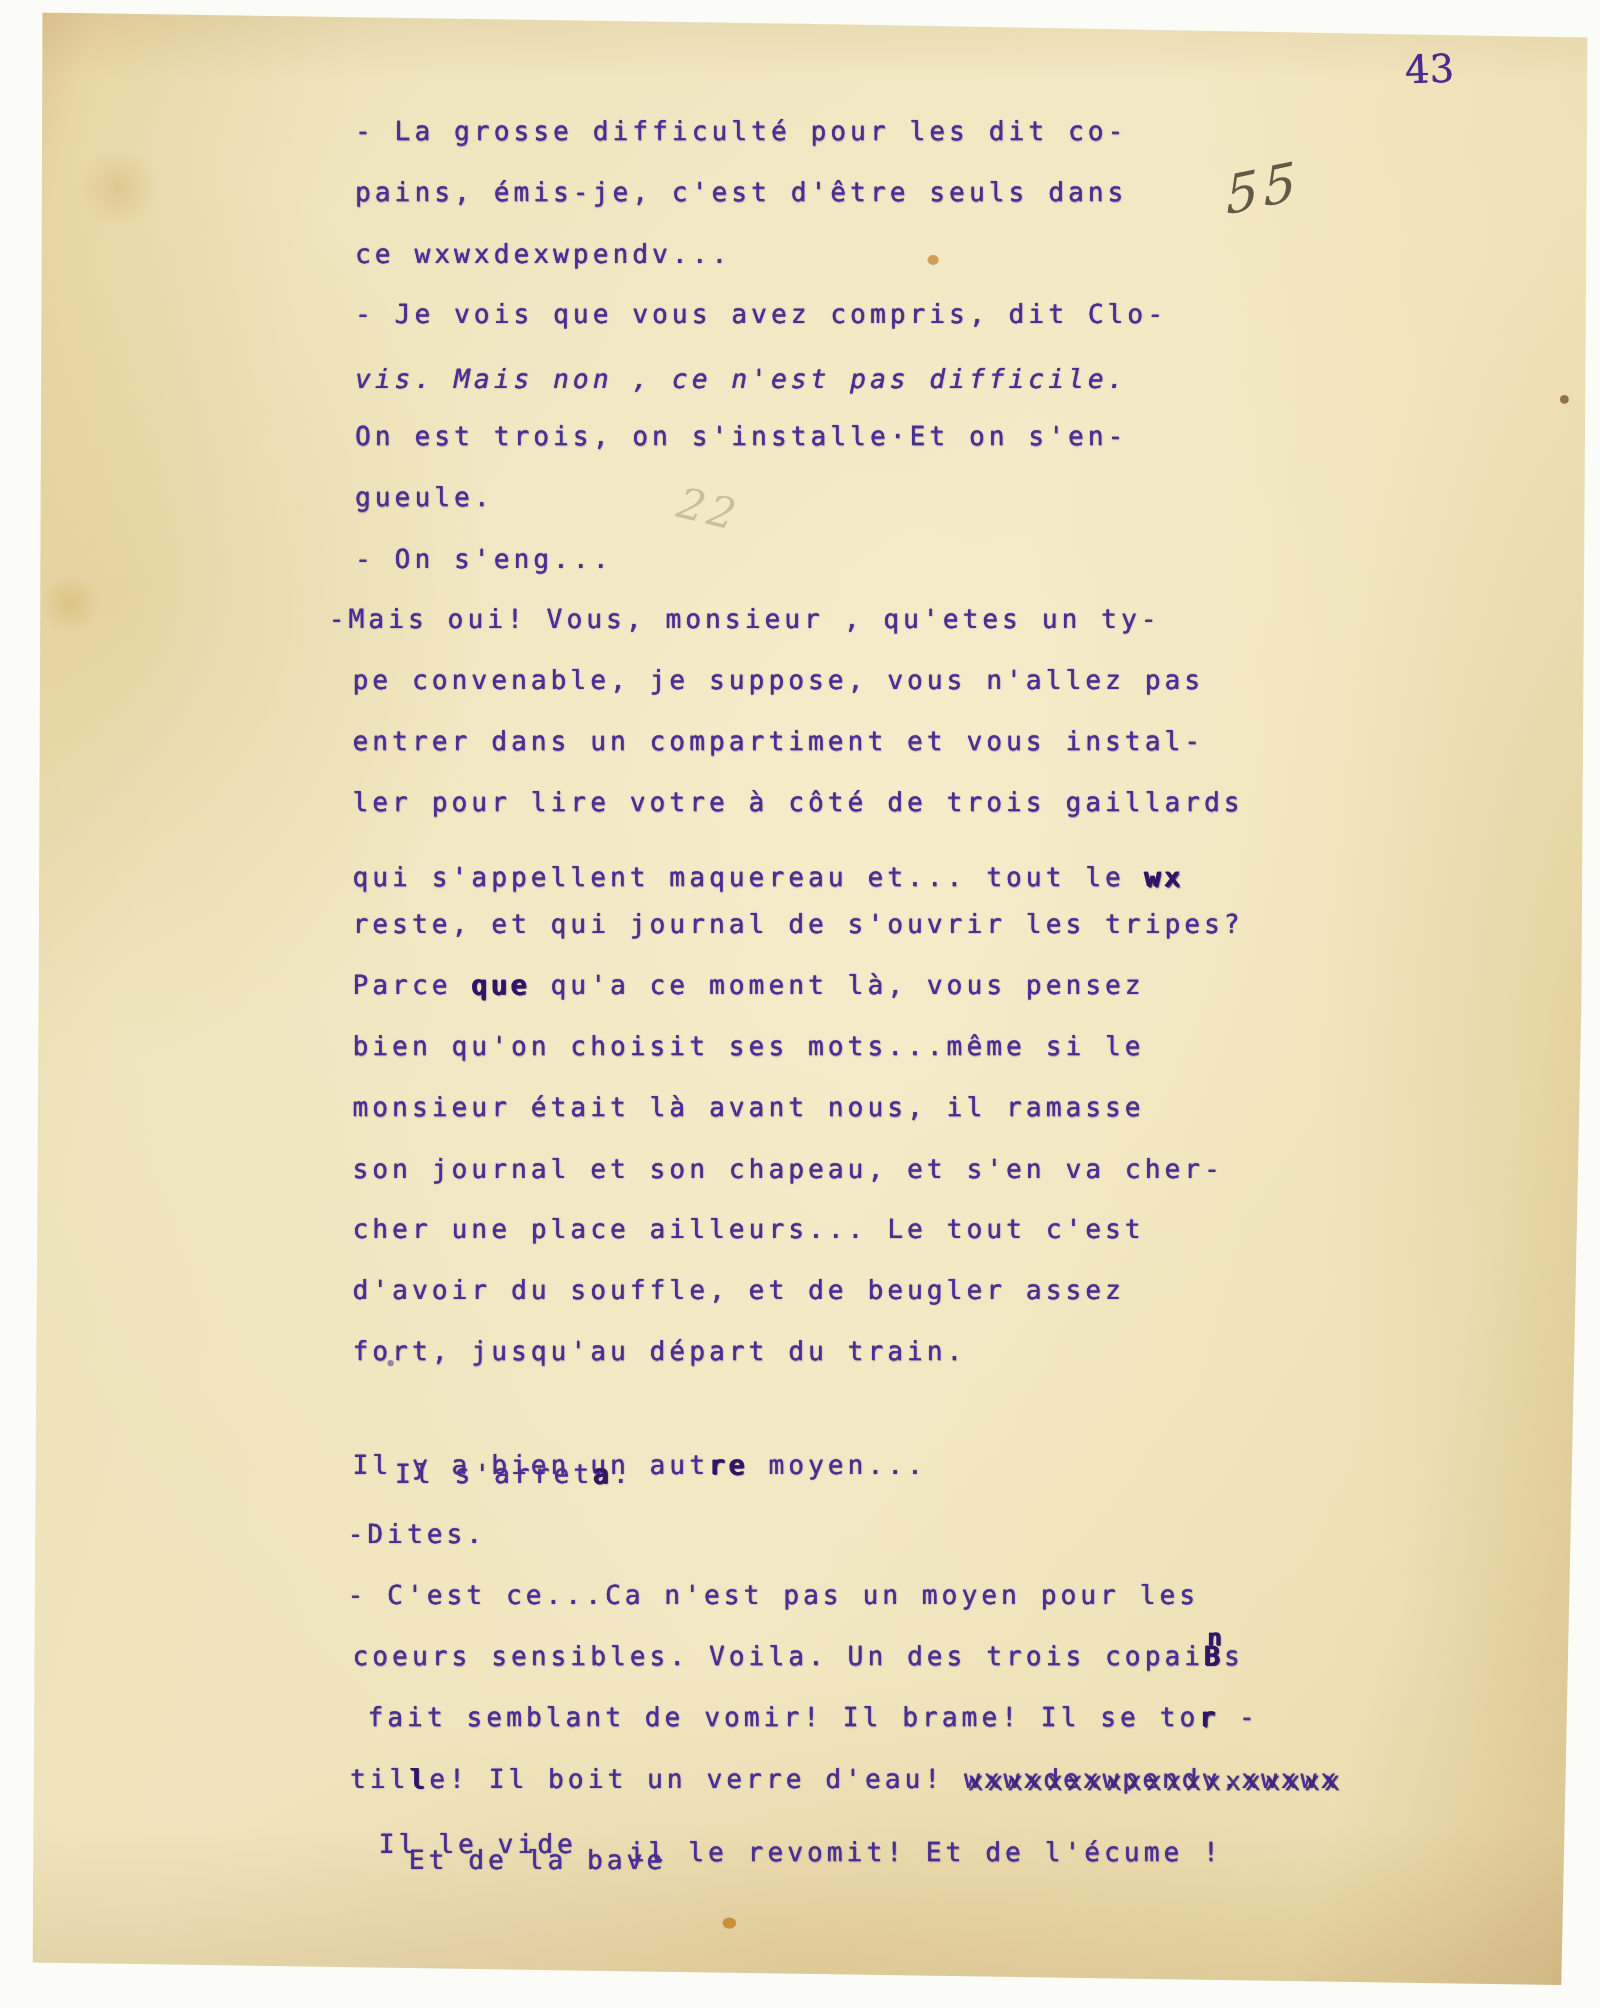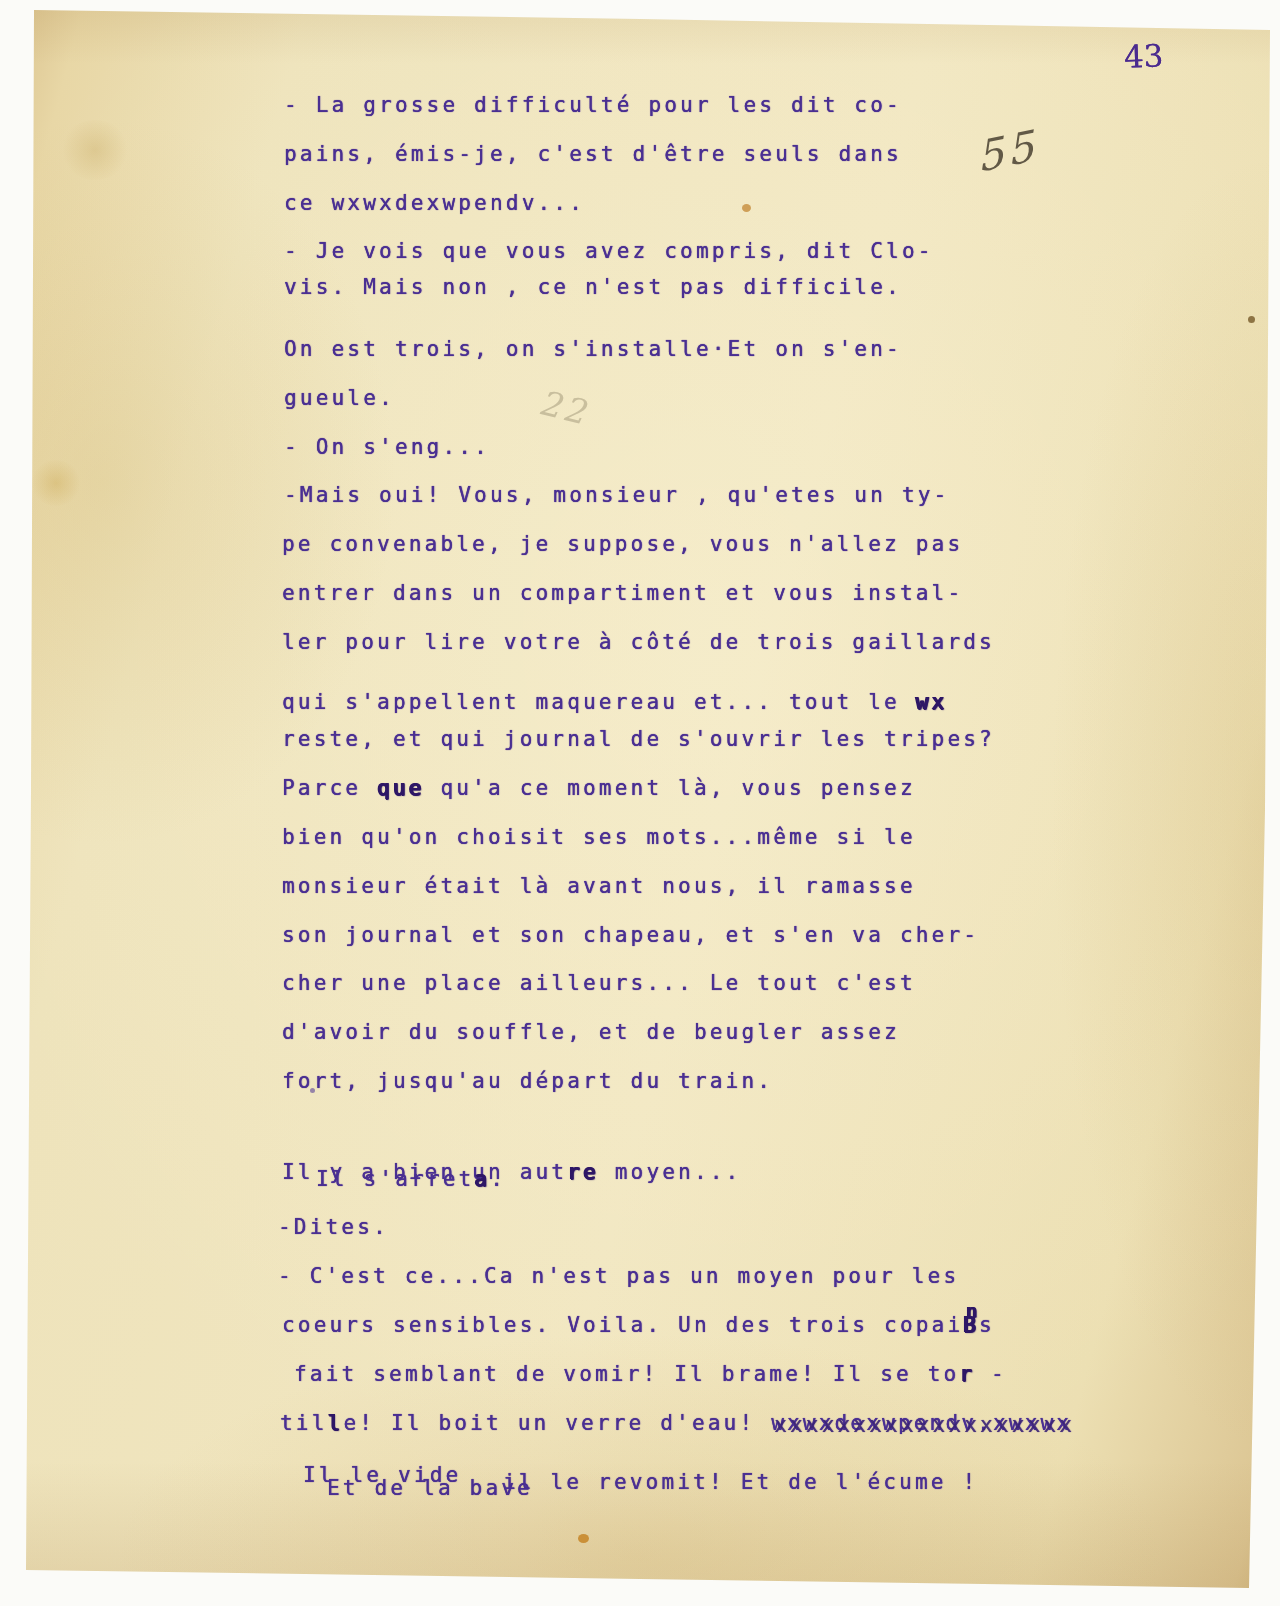--- a/index.html
+++ b/index.html
@@ -89,25 +89,25 @@
 
 <div id="page-number">43</div>
 <div id="pencil-55">55</div>
 <div id="pencil-22">22</div>
 
 <div id="text-block">
     <div class="line" style="top: 90px; left: 284px;"><span>- La grosse difficulté pour les dit co-</span></div>
     <div class="line" style="top: 138.8px; left: 284px;"><span>pains, émis-je, c'est d'être seuls dans</span></div>
     <div class="line" style="top: 187.6px; left: 284px;"><span>ce wxwxdexwpendv...</span></div>
     <div class="line" style="top: 236.4px; left: 284px;"><span>- Je vois que vous avez compris, dit Clo-</span></div>
-    <div class="line" style="top: 272px; left: 284px;"><span>vis. Mais non , ce n'est pas difficile.</span></div>
+    <div class="line" style="top: 288px; left: 284px; font-style: italic;"><span>vis. Mais non , ce n'est pas difficile.</span></div>
     <div class="line" style="top: 334px; left: 284px;"><span>On est trois, on s'installe·Et on s'en-</span></div>
     <div class="line" style="top: 382.8px; left: 284px;"><span>gueule.</span></div>
     <div class="line" style="top: 431.6px; left: 284px;"><span>- On s'eng...</span></div>
-    <div class="line" style="top: 480.4px; left: 284px;"><span>-Mais oui! Vous, monsieur , qu'etes un ty-</span></div>
+    <div class="line" style="top: 480.4px; left: 263px;"><span>-Mais oui! Vous, monsieur , qu'etes un ty-</span></div>
     <div class="line" style="top: 529.2px; left: 282px;"><span>pe convenable, je suppose, vous n'allez pas</span></div>
     <div class="line" style="top: 578px; left: 282px;"><span>entrer dans un compartiment et vous instal-</span></div>
     <div class="line" style="top: 626.8px; left: 282px;"><span>ler pour lire votre à côté de trois gaillards</span></div>
     <div class="line" style="top: 675.6px; left: 282px; margin-top: 11px;"><span>qui s'appellent maquereau et... tout le </span><span class="blot">wx</span></div>
     <div class="line" style="top: 724.4px; left: 282px;"><span>reste, et qui journal de s'ouvrir les tripes?</span></div>
     <div class="line" style="top: 773.2px; left: 282px;"><span>Parce </span><span class="blot">que</span><span> qu'a ce moment là, vous pensez</span></div>
     <div class="line" style="top: 822px; left: 282px;"><span>bien qu'on choisit ses mots...même si le</span></div>
     <div class="line" style="top: 870.8px; left: 282px;"><span>monsieur était là avant nous, il ramasse</span></div>
     <div class="line" style="top: 919.6px; left: 282px;"><span>son journal et son chapeau, et s'en va cher-</span></div>
     <div class="line" style="top: 968.4px; left: 282px;"><span>cher une place ailleurs... Le tout c'est</span></div>

